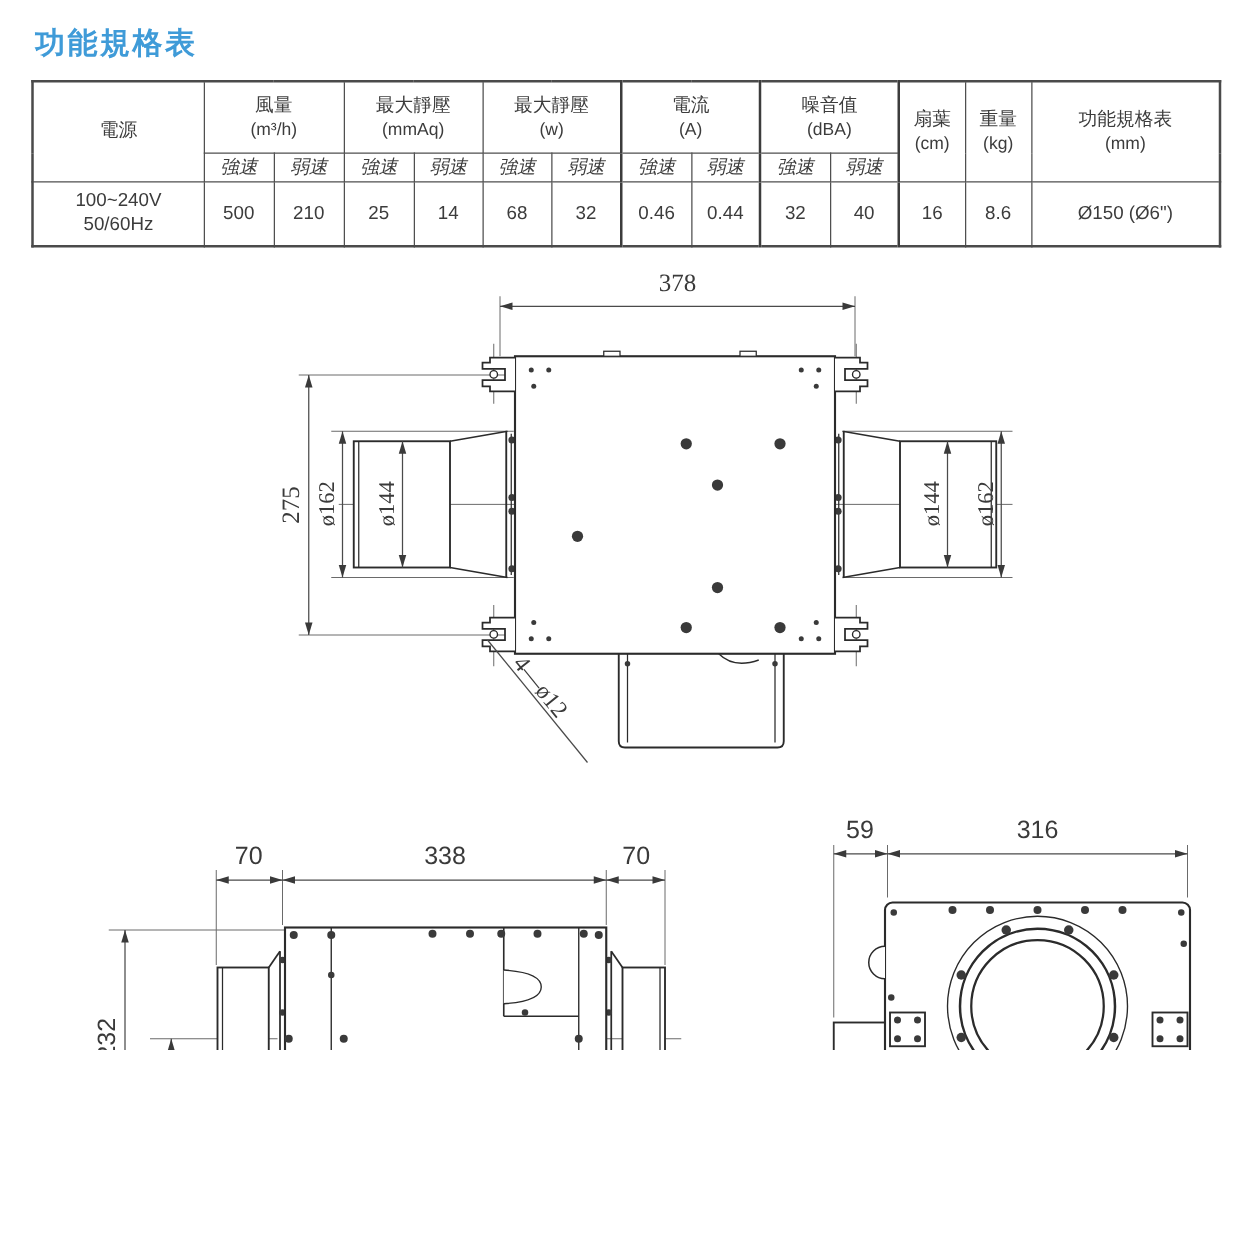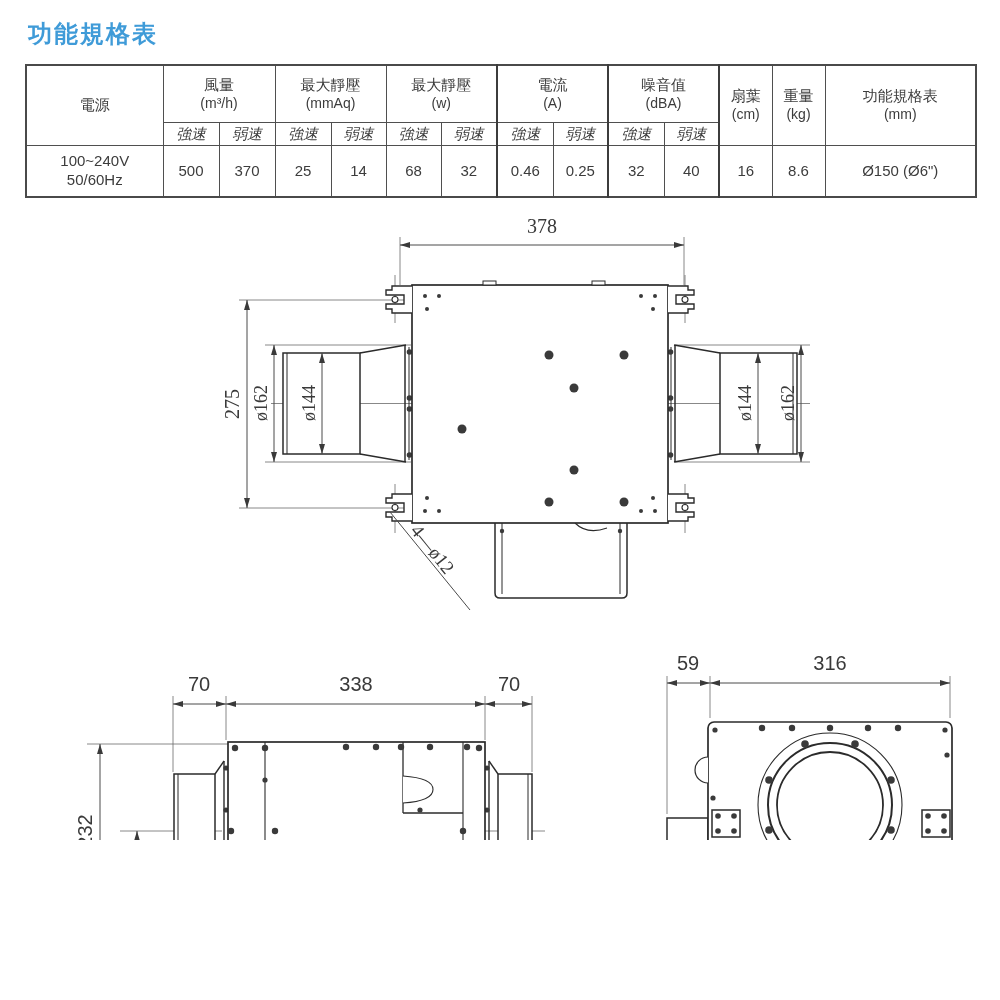--- a/index.html
+++ b/index.html
@@ -101,27 +101,27 @@
       <td>弱速</td>
       <td class="bl-thick">強速</td>
       <td>弱速</td>
     </tr>
     <tr class="r3">
       <td>
         <div>100~240V</div>
         <div>50/60Hz</div>
       </td>
       <td>500</td>
-      <td>370</td>
+      <td>210</td>
       <td>25</td>
       <td>14</td>
       <td>68</td>
       <td>32</td>
       <td class="bl-thick">0.46</td>
-      <td>0.25</td>
+      <td>0.44</td>
       <td class="bl-thick">32</td>
       <td>40</td>
       <td class="bl-thick">16</td>
       <td>8.6</td>
       <td>Ø150 (Ø6")</td>
     </tr>
   </tbody>
     </table>
 
   <div class="drw" style="left:225px;top:205px;font-family:Liberation Serif, serif;">

